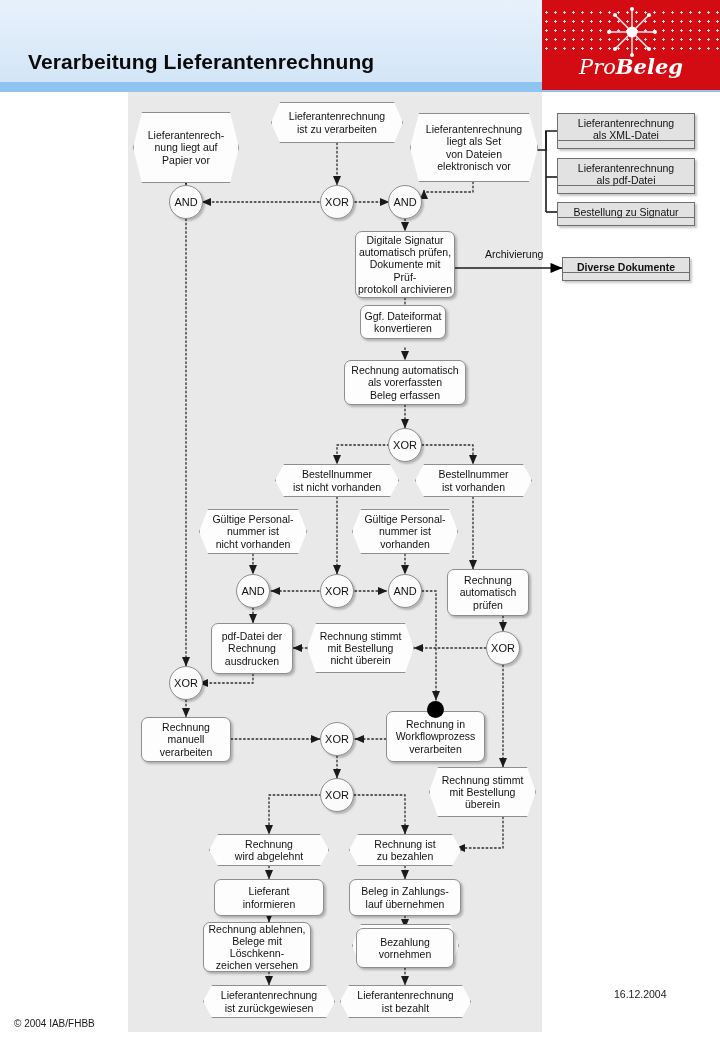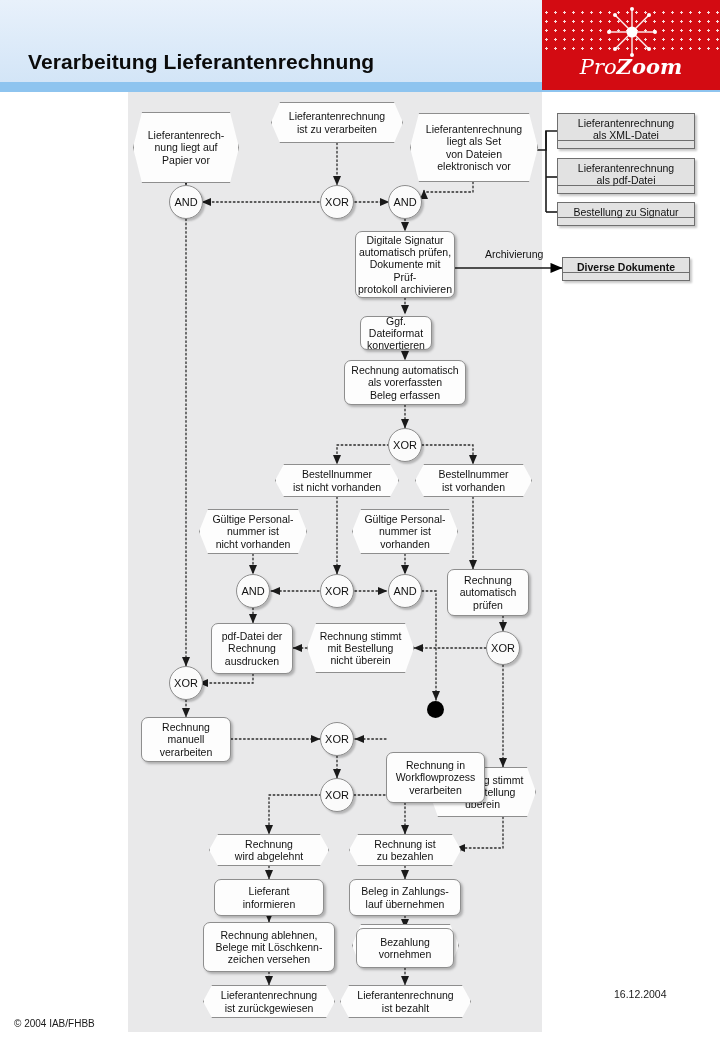--- a/index.html
+++ b/index.html
@@ -139,21 +139,21 @@
         <circle cx="28" cy="5" r="2"></circle>
           <circle cx="28" cy="51" r="2"></circle>
         <circle cx="5" cy="28" r="2"></circle>
           <circle cx="51" cy="28" r="2"></circle>
         <circle cx="11" cy="11" r="2"></circle>
           <circle cx="45" cy="45" r="2"></circle>
         <circle cx="45" cy="11" r="2"></circle>
           <circle cx="11" cy="45" r="2"></circle>
       </g>
     </svg>
-    <div class="logo-text"><i>Pro</i><b>Zoom</b></div>
+    <div class="logo-text"><i>Pro</i><b>Beleg</b></div>
   </div>
 
   <div class="panel"></div>
 
   <div id="stage">
 
     <svg class="links">
       <defs>
         <marker id="ah" markerWidth="9" markerHeight="9" refX="7.2" refY="3.2" orient="auto">
           <path d="M0,0 L7.5,3.2 L0,6.4 z" fill="#1a1a1a"></path>
@@ -333,21 +333,21 @@
     </div>
 
     <div class="node fn" style="left:355px;top:231px;width:100px;height:67px;">
       <div class="shape"></div>
       <div class="lbl">Digitale Signatur
 automatisch prüfen,
 Dokumente mit Prüf-
 protokoll archivieren</div>
     </div>
 
-    <div class="node fn" style="left:360px;top:316px;width:72px;height:34px;">
+    <div class="node fn" style="left:360px;top:305px;width:86px;height:34px;">
       <div class="shape"></div>
       <div class="lbl">Ggf. Dateiformat
 konvertieren</div>
     </div>
 
     <div class="node fn" style="left:344px;top:360px;width:122px;height:45px;">
       <div class="shape"></div>
       <div class="lbl">Rechnung automatisch
 als vorerfassten
 Beleg erfassen</div>
@@ -367,35 +367,35 @@
 ausdrucken</div>
     </div>
 
     <div class="node fn" style="left:141px;top:717px;width:90px;height:45px;">
       <div class="shape"></div>
       <div class="lbl">Rechnung
 manuell
 verarbeiten</div>
     </div>
 
-    <div class="node fn" style="left:386px;top:711px;width:99px;height:51px;margin-top:41px;">
+    <div class="node fn" style="left:386px;top:711px;width:99px;height:51px;">
       <div class="shape"></div>
       <div class="lbl">Rechnung in
 Workflowprozess
 verarbeiten</div>
     </div>
     <div class="bigdot" style="left:427px;top:701px;"></div>
 
     <div class="node fn" style="left:214px;top:879px;width:110px;height:37px;">
       <div class="shape"></div>
       <div class="lbl">Lieferant
 informieren</div>
     </div>
 
-    <div class="node fn" style="left:203px;top:922px;width:132px;height:50px;padding-left:28px;">
+    <div class="node fn" style="left:203px;top:922px;width:108px;height:50px;padding-left:28px;">
       <div class="shape"></div>
       <div class="lbl">Rechnung ablehnen,
 Belege mit Löschkenn-
 zeichen versehen</div>
     </div>
 
     <div class="node fn" style="left:349px;top:879px;width:112px;height:37px;">
       <div class="shape"></div>
       <div class="lbl">Beleg in Zahlungs-
 lauf übernehmen</div>

